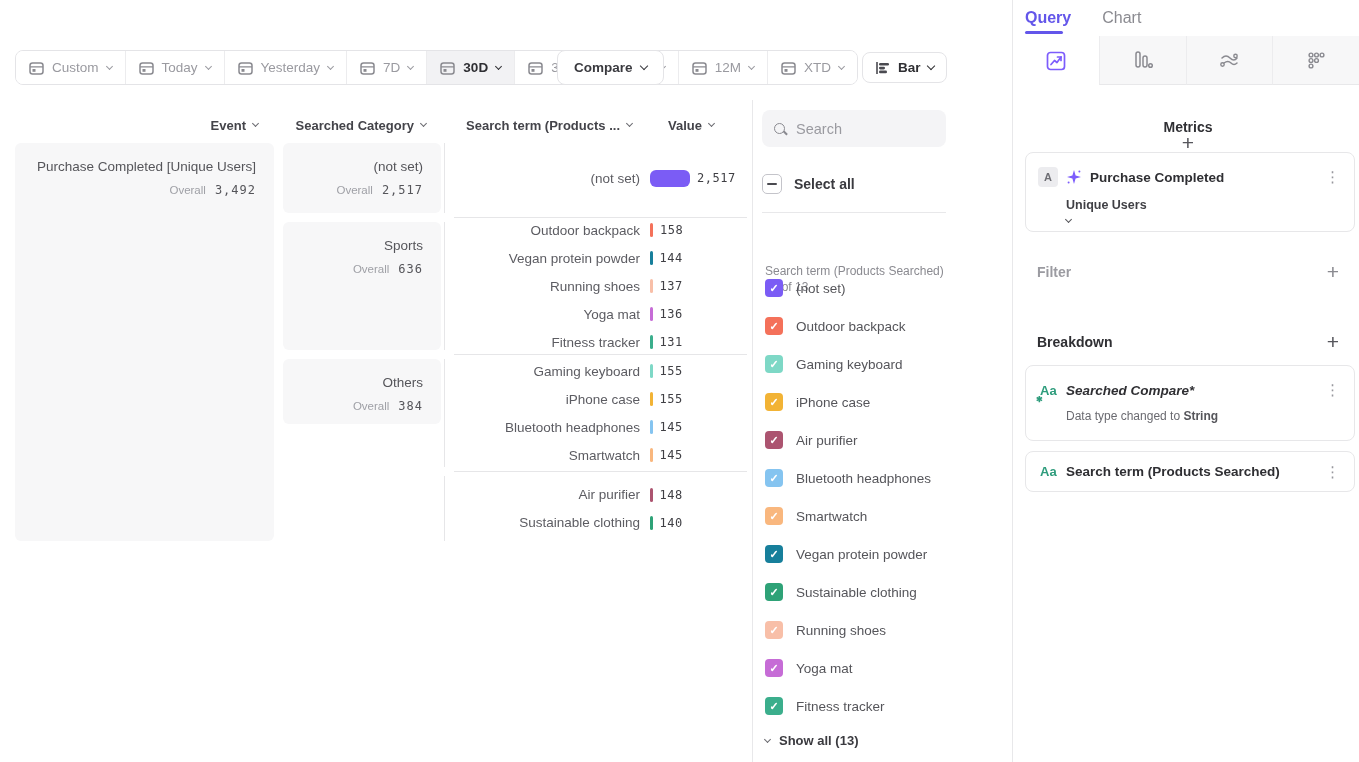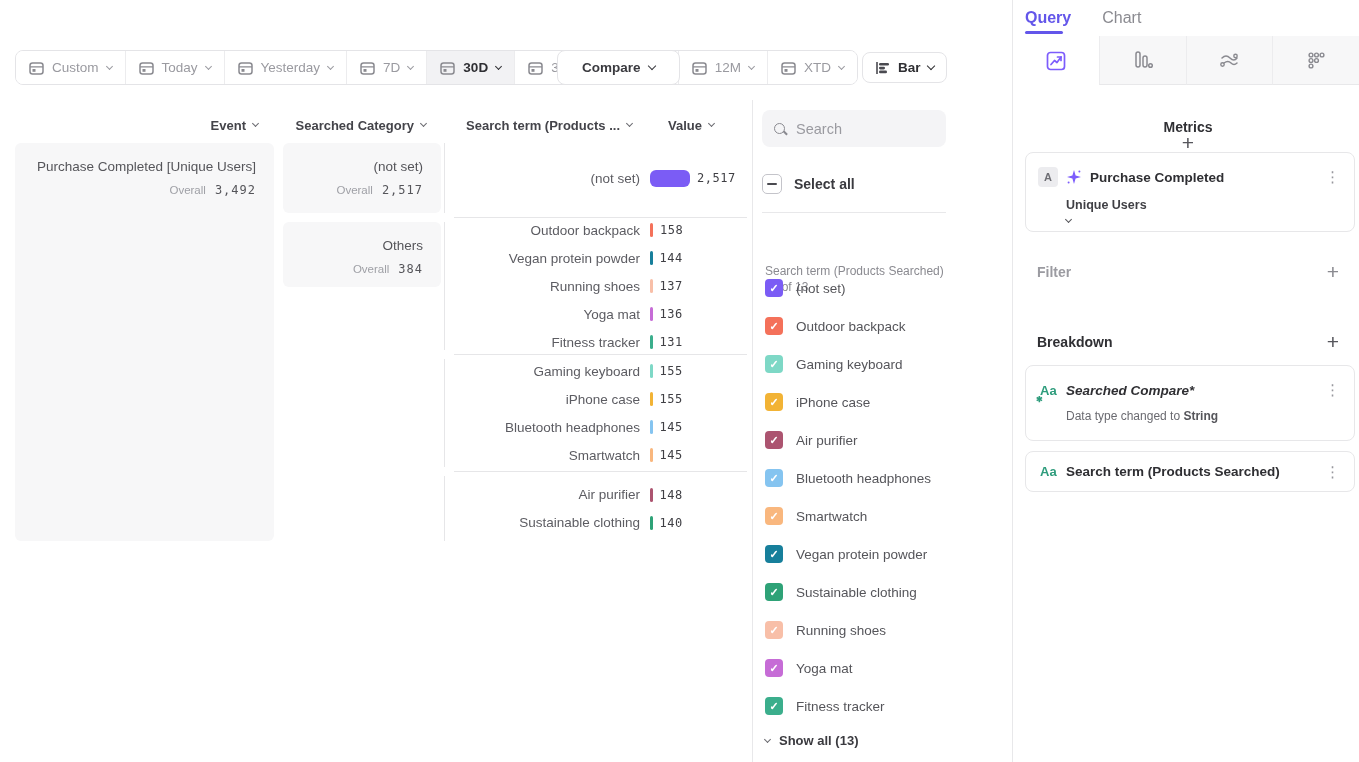--- a/index.html
+++ b/index.html
@@ -8,21 +8,21 @@
             font-family:"Liberation Sans", sans-serif; color:#44444A; }
 
   
   .seg { position:absolute; left:15px; top:50px; height:35px; display:flex; align-items:stretch;
          border:1px solid #E4E4E7; border-radius:8px; overflow:hidden; background:#fff; }
   .seg-btn { display:flex; align-items:center; gap:8px; padding:0 13px; background:#fff; border:none;
              border-right:1px solid #ECECEE; font:500 13.5px "Liberation Sans",sans-serif; color:#9A9AA0; cursor:pointer; }
   .seg-btn:last-child { border-right:none; }
   .seg-btn.sel { background:#F2F2F4; color:#2F2F33; font-weight:700; }
   .compare { position:absolute; left:557px; top:50px; height:35px; display:flex; align-items:center; gap:8px;
-             padding:0 24px; border:1px solid #E4E4E7; border-radius:8px; background:#fff;
+             padding:0 16px; border:1px solid #E4E4E7; border-radius:8px; background:#fff;
              font:600 13.5px "Liberation Sans",sans-serif; color:#3A3A3F; cursor:pointer; }
   .bar-select { position:absolute; left:862px; top:52px; height:31px; display:flex; align-items:center; gap:7px;
                 padding:0 12px; border:1px solid #E4E4E7; border-radius:8px; background:#fff;
                 font:600 13.5px "Liberation Sans",sans-serif; color:#2F2F33; cursor:pointer; }
 
   .chev { display:inline-block; width:6px; height:6px; border-right:1.6px solid currentColor;
           border-bottom:1.6px solid currentColor; transform:rotate(45deg); margin-top:-3px; }
   .chev.sm { width:5px; height:5px; border-width:1.4px; }
 
   
@@ -239,20 +239,26 @@
     </div>
   </div>
 
   <div id="cat-col">
       <div class="gcard" style="height: 70px;">
     <div class="t">(not set)</div>
     <div class="ov">
       <span class="ov-label">Overall</span><span class="num">2,517</span>
     </div>
   </div>
+      <div class="gcard" style="height: 128px;">
+    <div class="t">Sports</div>
+    <div class="ov">
+      <span class="ov-label">Overall</span><span class="num">636</span>
+    </div>
+  </div>
       <div class="gcard" style="height: 65px;">
     <div class="t">Others</div>
     <div class="ov">
       <span class="ov-label">Overall</span><span class="num">384</span>
     </div>
   </div>
     </div>
   <div id="rows-col">
       <div class="rowgroup" style="height: 70px;">
         <div style="display:flex;flex-direction:column;">

